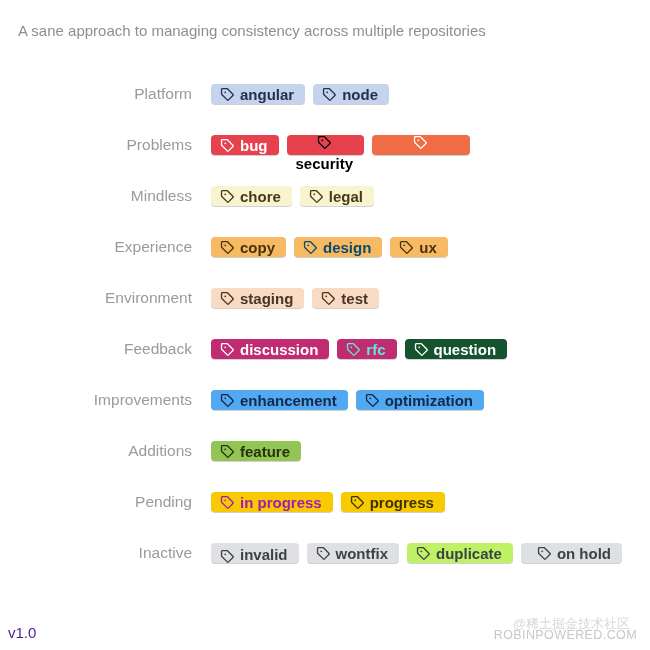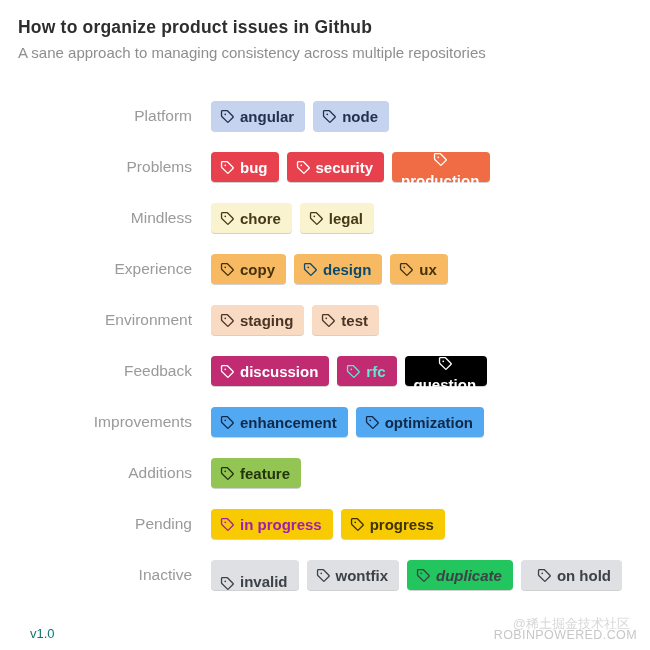--- a/index.html
+++ b/index.html
@@ -36,35 +36,35 @@
     flex: none;
     text-align: right;
     font-size: 15.5px;
     color: #9a9a9a;
   }
   .tags { display: flex; gap: 8px; margin-left: 19px; }
   .tag {
     display: inline-flex;
     align-items: center;
     gap: 6px;
-    height: 30px;
+    height: 20px;
     padding: 0 11px 0 9px;
     border-radius: 4px;
     font-size: 15px;
     font-weight: 700;
     box-shadow: 0 1px 0 rgba(0,0,0,0.18);
     white-space: nowrap;
   }
   .tag svg { display: block; flex: none; }
   .footer-version {
     position: absolute;
-    left: 30px;
+    left: 8px;
     bottom: 9px;
-    font-size: 13px;
-    color: #0f766e;
+    font-size: 15px;
+    color: #4c1d95;
   }
   .footer-watermark {
     position: absolute;
     right: 20px;
     bottom: 17px;
     font-size: 13px;
     color: #d7d7d7;
   }
   .footer-site {
     position: absolute;
@@ -73,21 +73,20 @@
     font-size: 12.5px;
     letter-spacing: 0.4px;
     color: #c5c7c9;
   }
 </style>
 </head>
 <body>
 
 <div class="page">
   <div class="header">
-    <div class="title">How to organize product issues in Github</div>
     <div class="subtitle">A sane approach to managing consistency across multiple repositories</div>
   </div>
 
   <div class="rows" id="rows">
       <div class="row">
         <div class="row-label">Platform</div>
         <div class="tags">
           <span class="tag" style="background: rgb(198, 211, 238); color: rgb(34, 49, 78);">
             <span style="display: inline-flex;">
               <svg width="14" height="14" viewBox="0 0 16 16" aria-hidden="true">
@@ -110,21 +109,21 @@
         <div class="row-label">Problems</div>
         <div class="tags">
           <span class="tag" style="background: rgb(232, 65, 78); color: rgb(255, 255, 255);">
             <span style="display: inline-flex;">
               <svg width="14" height="14" viewBox="0 0 16 16" aria-hidden="true">
                 <path fill="currentColor" d="M1 7.775V2.75C1 1.784 1.784 1 2.75 1h5.025c.464 0 .91.184 1.238.513l6.25 6.25a1.75 1.75 0 0 1 0 2.474l-5.026 5.026a1.75 1.75 0 0 1-2.474 0l-6.25-6.25A1.752 1.752 0 0 1 1 7.775Zm1.5 0c0 .066.026.13.073.177l6.25 6.25a.25.25 0 0 0 .354 0l5.025-5.025a.25.25 0 0 0 0-.354l-6.25-6.25a.25.25 0 0 0-.177-.073H2.75a.25.25 0 0 0-.25.25ZM6 5a1 1 0 1 1 0 2 1 1 0 0 1 0-2Z"></path>
               </svg>
             </span>
             <span>bug</span>
           </span>
-          <span class="tag" style="background: rgb(232, 65, 78); color: #ffffff;">
+          <span class="tag" style="background: rgb(232, 65, 78); color: #000000; flex-direction: column;">
             <span style="display: inline-flex;">
               <svg width="14" height="14" viewBox="0 0 16 16" aria-hidden="true">
                 <path fill="currentColor" d="M1 7.775V2.75C1 1.784 1.784 1 2.75 1h5.025c.464 0 .91.184 1.238.513l6.25 6.25a1.75 1.75 0 0 1 0 2.474l-5.026 5.026a1.75 1.75 0 0 1-2.474 0l-6.25-6.25A1.752 1.752 0 0 1 1 7.775Zm1.5 0c0 .066.026.13.073.177l6.25 6.25a.25.25 0 0 0 .354 0l5.025-5.025a.25.25 0 0 0 0-.354l-6.25-6.25a.25.25 0 0 0-.177-.073H2.75a.25.25 0 0 0-.25.25ZM6 5a1 1 0 1 1 0 2 1 1 0 0 1 0-2Z"></path>
               </svg>
             </span>
             <span>security</span>
           </span>
           <span class="tag" style="background: rgb(239, 108, 68); color: rgb(255, 255, 255); flex-direction: column;">
             <span style="display: inline-flex;">
               <svg width="14" height="14" viewBox="0 0 16 16" aria-hidden="true">
@@ -218,21 +217,21 @@
             <span>discussion</span>
           </span>
           <span class="tag" style="background: rgb(192, 43, 114); color: #5eead4;">
             <span style="display: inline-flex;">
               <svg width="14" height="14" viewBox="0 0 16 16" aria-hidden="true">
                 <path fill="currentColor" d="M1 7.775V2.75C1 1.784 1.784 1 2.75 1h5.025c.464 0 .91.184 1.238.513l6.25 6.25a1.75 1.75 0 0 1 0 2.474l-5.026 5.026a1.75 1.75 0 0 1-2.474 0l-6.25-6.25A1.752 1.752 0 0 1 1 7.775Zm1.5 0c0 .066.026.13.073.177l6.25 6.25a.25.25 0 0 0 .354 0l5.025-5.025a.25.25 0 0 0 0-.354l-6.25-6.25a.25.25 0 0 0-.177-.073H2.75a.25.25 0 0 0-.25.25ZM6 5a1 1 0 1 1 0 2 1 1 0 0 1 0-2Z"></path>
               </svg>
             </span>
             <span>rfc</span>
           </span>
-          <span class="tag" style="background: #000000; color: rgb(255, 255, 255); flex-direction: column;">
+          <span class="tag" style="background: #14532d; color: rgb(255, 255, 255);">
             <span style="display: inline-flex;">
               <svg width="14" height="14" viewBox="0 0 16 16" aria-hidden="true">
                 <path fill="currentColor" d="M1 7.775V2.75C1 1.784 1.784 1 2.75 1h5.025c.464 0 .91.184 1.238.513l6.25 6.25a1.75 1.75 0 0 1 0 2.474l-5.026 5.026a1.75 1.75 0 0 1-2.474 0l-6.25-6.25A1.752 1.752 0 0 1 1 7.775Zm1.5 0c0 .066.026.13.073.177l6.25 6.25a.25.25 0 0 0 .354 0l5.025-5.025a.25.25 0 0 0 0-.354l-6.25-6.25a.25.25 0 0 0-.177-.073H2.75a.25.25 0 0 0-.25.25ZM6 5a1 1 0 1 1 0 2 1 1 0 0 1 0-2Z"></path>
               </svg>
             </span>
             <span>question</span>
           </span>
         </div>
       </div>
       <div class="row">
@@ -302,21 +301,21 @@
             <span>invalid</span>
           </span>
           <span class="tag" style="background: rgb(222, 224, 227); color: rgb(61, 66, 72);">
             <span style="display: inline-flex;">
               <svg width="14" height="14" viewBox="0 0 16 16" aria-hidden="true">
                 <path fill="currentColor" d="M1 7.775V2.75C1 1.784 1.784 1 2.75 1h5.025c.464 0 .91.184 1.238.513l6.25 6.25a1.75 1.75 0 0 1 0 2.474l-5.026 5.026a1.75 1.75 0 0 1-2.474 0l-6.25-6.25A1.752 1.752 0 0 1 1 7.775Zm1.5 0c0 .066.026.13.073.177l6.25 6.25a.25.25 0 0 0 .354 0l5.025-5.025a.25.25 0 0 0 0-.354l-6.25-6.25a.25.25 0 0 0-.177-.073H2.75a.25.25 0 0 0-.25.25ZM6 5a1 1 0 1 1 0 2 1 1 0 0 1 0-2Z"></path>
               </svg>
             </span>
             <span>wontfix</span>
           </span>
-          <span class="tag" style="background: #22c55e; color: rgb(61, 66, 72); font-style: italic;">
+          <span class="tag" style="background: #bef264; color: rgb(61, 66, 72);">
             <span style="display: inline-flex;">
               <svg width="14" height="14" viewBox="0 0 16 16" aria-hidden="true">
                 <path fill="currentColor" d="M1 7.775V2.75C1 1.784 1.784 1 2.75 1h5.025c.464 0 .91.184 1.238.513l6.25 6.25a1.75 1.75 0 0 1 0 2.474l-5.026 5.026a1.75 1.75 0 0 1-2.474 0l-6.25-6.25A1.752 1.752 0 0 1 1 7.775Zm1.5 0c0 .066.026.13.073.177l6.25 6.25a.25.25 0 0 0 .354 0l5.025-5.025a.25.25 0 0 0 0-.354l-6.25-6.25a.25.25 0 0 0-.177-.073H2.75a.25.25 0 0 0-.25.25ZM6 5a1 1 0 1 1 0 2 1 1 0 0 1 0-2Z"></path>
               </svg>
             </span>
             <span>duplicate</span>
           </span>
           <span class="tag" style="background: rgb(222, 224, 227); color: rgb(61, 66, 72); padding-left: 16px;">
             <span style="display: inline-flex;">
               <svg width="14" height="14" viewBox="0 0 16 16" aria-hidden="true">

